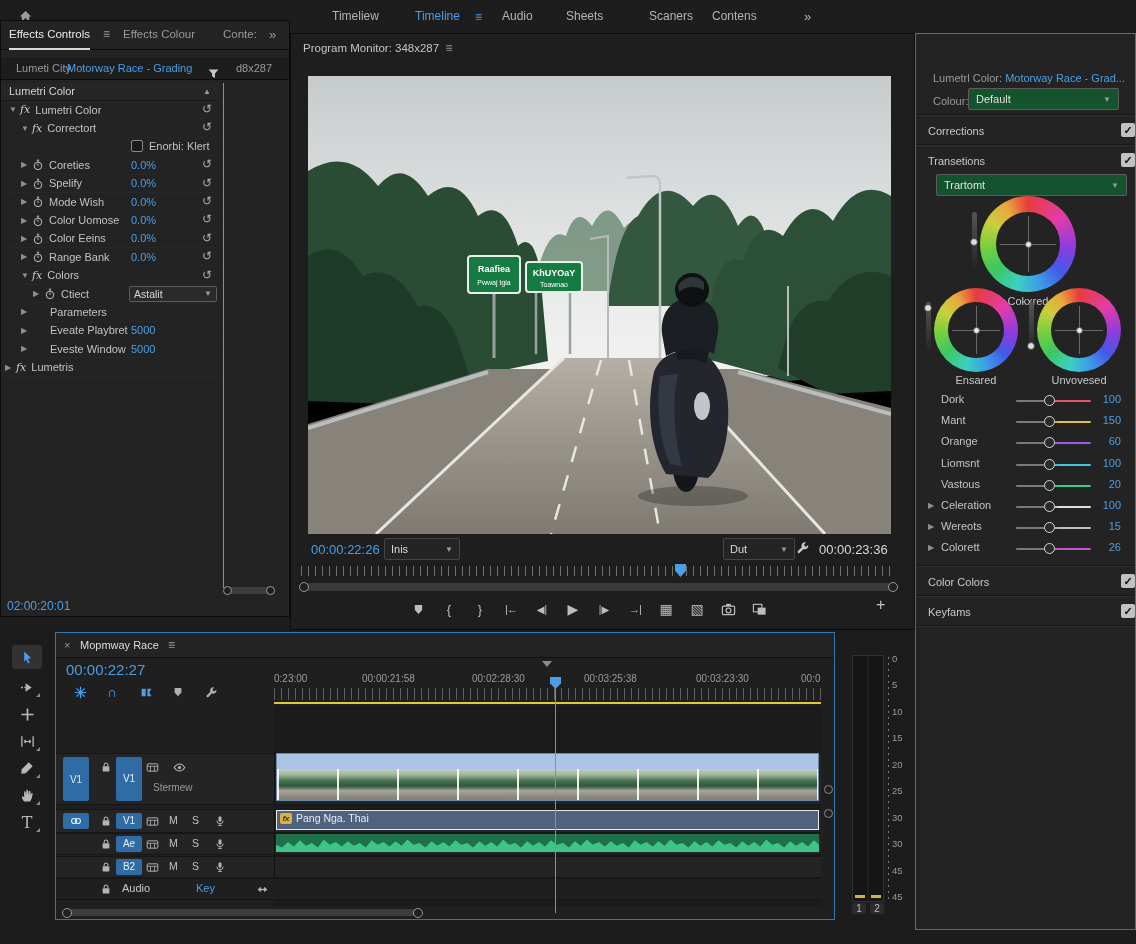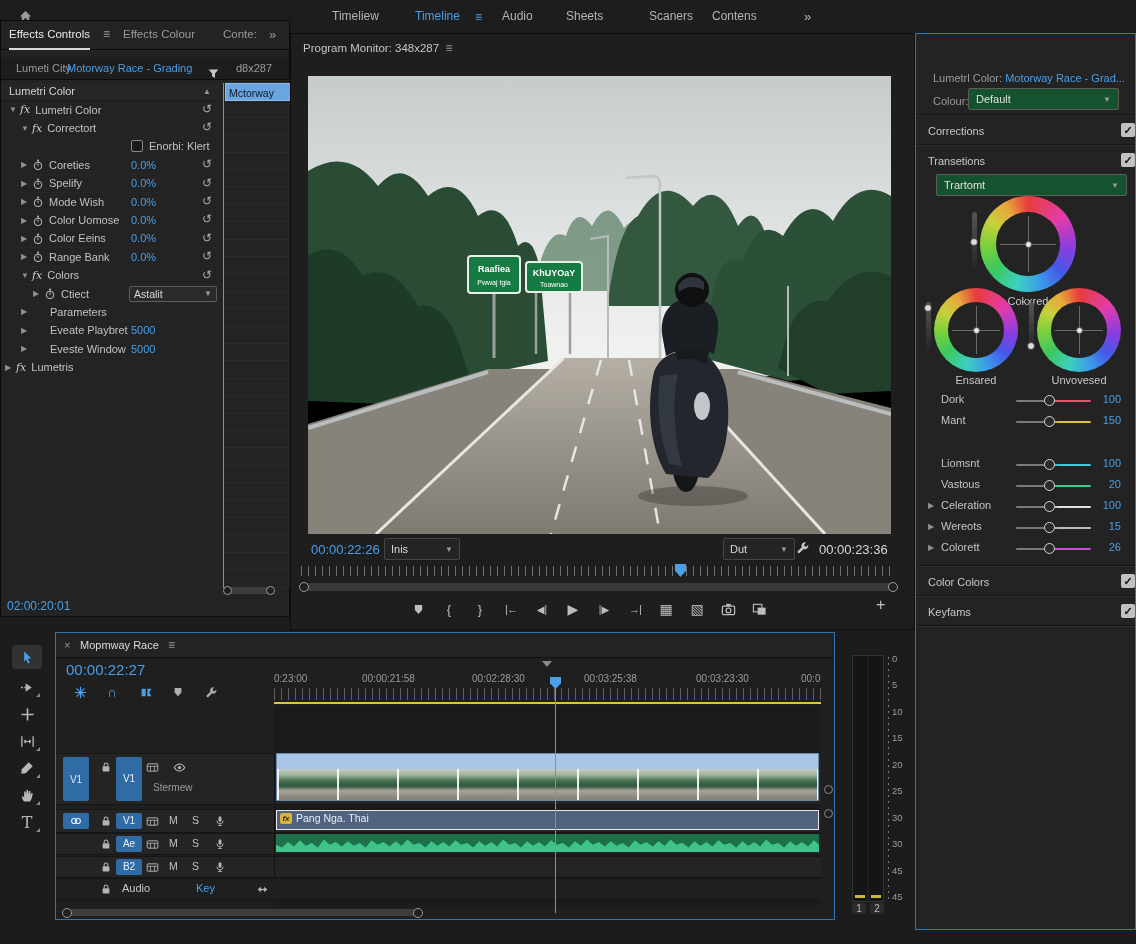--- a/index.html
+++ b/index.html
@@ -393,23 +393,20 @@
         <span class="elbl" style="margin-left:18px">Eveste Window</span>
         <span class="eval">5000</span>
       </div>
       <div class="erow i0">
         <span class="tw" style="margin-left:4px">▶</span>
           <span class="efx">fx</span>
         <span class="elbl">Lumetris</span>
       </div>
     </div>
 
-    <div class="ec-mini">
-      <div class="mini-clip">Mctorway</div>
-    </div>
     <div class="ec-playhead"></div>
 
     <div class="ec-scroll">
       <span class="h" style="left:-3px"></span>
       <span class="h" style="right:-3px"></span>
     </div>
     <div class="ec-tc blue">02:00:20:01</div>
   </section>
 
   <section id="pmp" class="panel">
@@ -591,20 +588,27 @@
         </span>
       <span class="val">100</span>
     </div>
     <div class="lslider" style="top:377px">
       <span class="lbl">Mant</span>
       <span class="track" style="--c: #e0c23e;">
           <span class="knob"></span>
         </span>
       <span class="val">150</span>
     </div>
+    <div class="lslider" style="top:398px">
+      <span class="lbl">Orange</span>
+      <span class="track" style="--c: #9b59e8;">
+          <span class="knob"></span>
+        </span>
+      <span class="val">60</span>
+    </div>
     <div class="lslider" style="top:420px">
       <span class="lbl">Liomsnt</span>
       <span class="track" style="--c: #3ec8d8;">
           <span class="knob"></span>
         </span>
       <span class="val">100</span>
     </div>
     <div class="lslider" style="top:441px">
       <span class="lbl">Vastous</span>
       <span class="track" style="--c: #37d089;">

